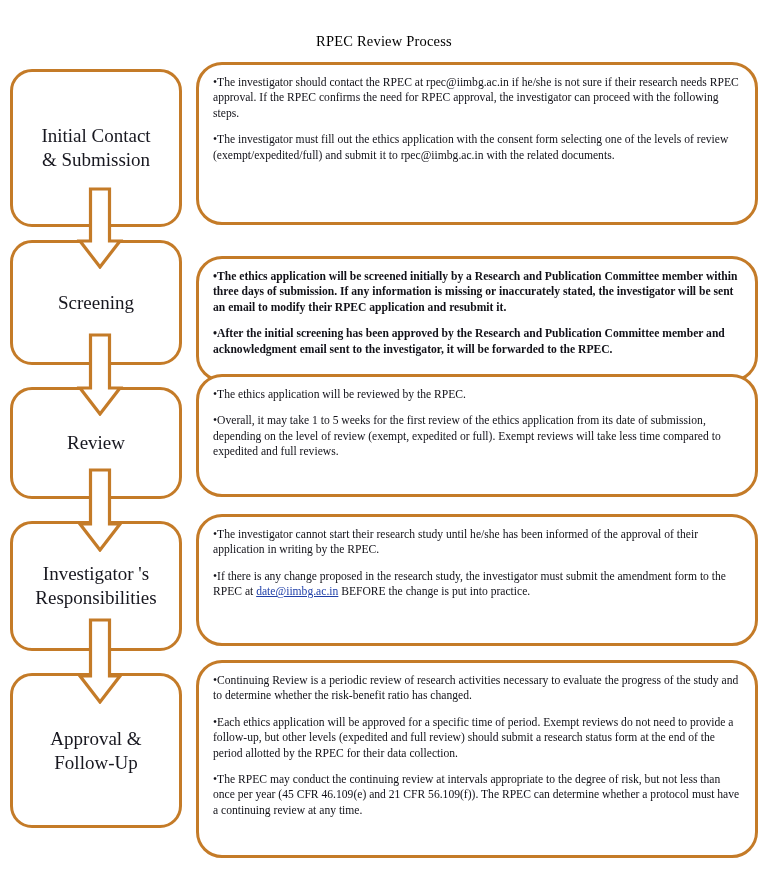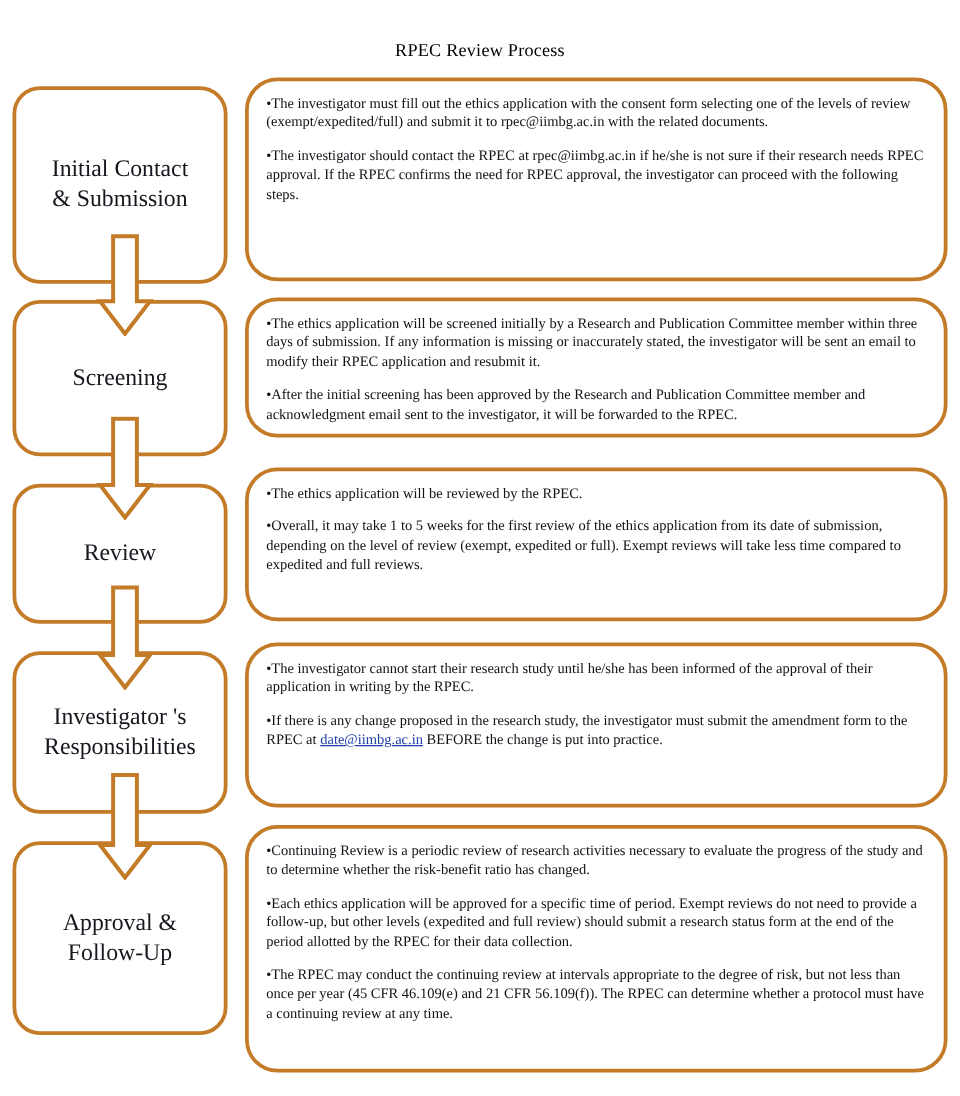--- a/index.html
+++ b/index.html
@@ -96,27 +96,27 @@
 <div id="page">
 
   <div id="title">RPEC Review Process</div>
 
   <div id="stages">
       <div class="label-box" style="top: 69px; height: 158px;">
         <div class="label-text">Initial Contact
 &amp; Submission</div>
       </div>
       <div class="content-box" style="top: 62px; height: 163px;">
+        <p class="bullet"><span class="dot">•</span><span>The investigator should contact the RPEC at rpec@iimbg.ac.in if he/she is not sure if their research needs RPEC approval. If the RPEC confirms the need for RPEC approval, the investigator can proceed with the following steps.</span></p>
         <p class="bullet"><span class="dot">•</span><span>The investigator must fill out the ethics application with the consent form selecting one of the levels of review (exempt/expedited/full) and submit it to rpec@iimbg.ac.in with the related documents.</span></p>
-        <p class="bullet"><span class="dot">•</span><span>The investigator should contact the RPEC at rpec@iimbg.ac.in if he/she is not sure if their research needs RPEC approval. If the RPEC confirms the need for RPEC approval, the investigator can proceed with the following steps.</span></p>
       </div>
       <div class="label-box" style="top: 240px; height: 125px; align-items: center;">
         <div class="label-text">Screening</div>
       </div>
-      <div class="content-box" style="top: 238px; height: 112px;">
+      <div class="content-box" style="top: 256px; height: 126px; font-weight: bold;">
         <p class="bullet"><span class="dot">•</span><span>The ethics application will be screened initially by a Research and Publication Committee member within three days of submission. If any information is missing or inaccurately stated, the investigator will be sent an email to modify their RPEC application and resubmit it.</span></p>
         <p class="bullet"><span class="dot">•</span><span>After the initial screening has been approved by the Research and Publication Committee member and acknowledgment email sent to the investigator, it will be forwarded to the RPEC.</span></p>
       </div>
       <div class="label-box" style="top: 387px; height: 112px;">
         <div class="label-text">Review</div>
       </div>
       <div class="content-box" style="top: 374px; height: 123px;">
         <p class="bullet"><span class="dot">•</span><span>The ethics application will be reviewed by the RPEC.</span></p>
         <p class="bullet"><span class="dot">•</span><span>Overall, it may take 1 to 5 weeks for the first review of the ethics application from its date of submission, depending on the level of review (exempt, expedited or full). Exempt reviews will take less time compared to expedited and full reviews.</span></p>
       </div>

